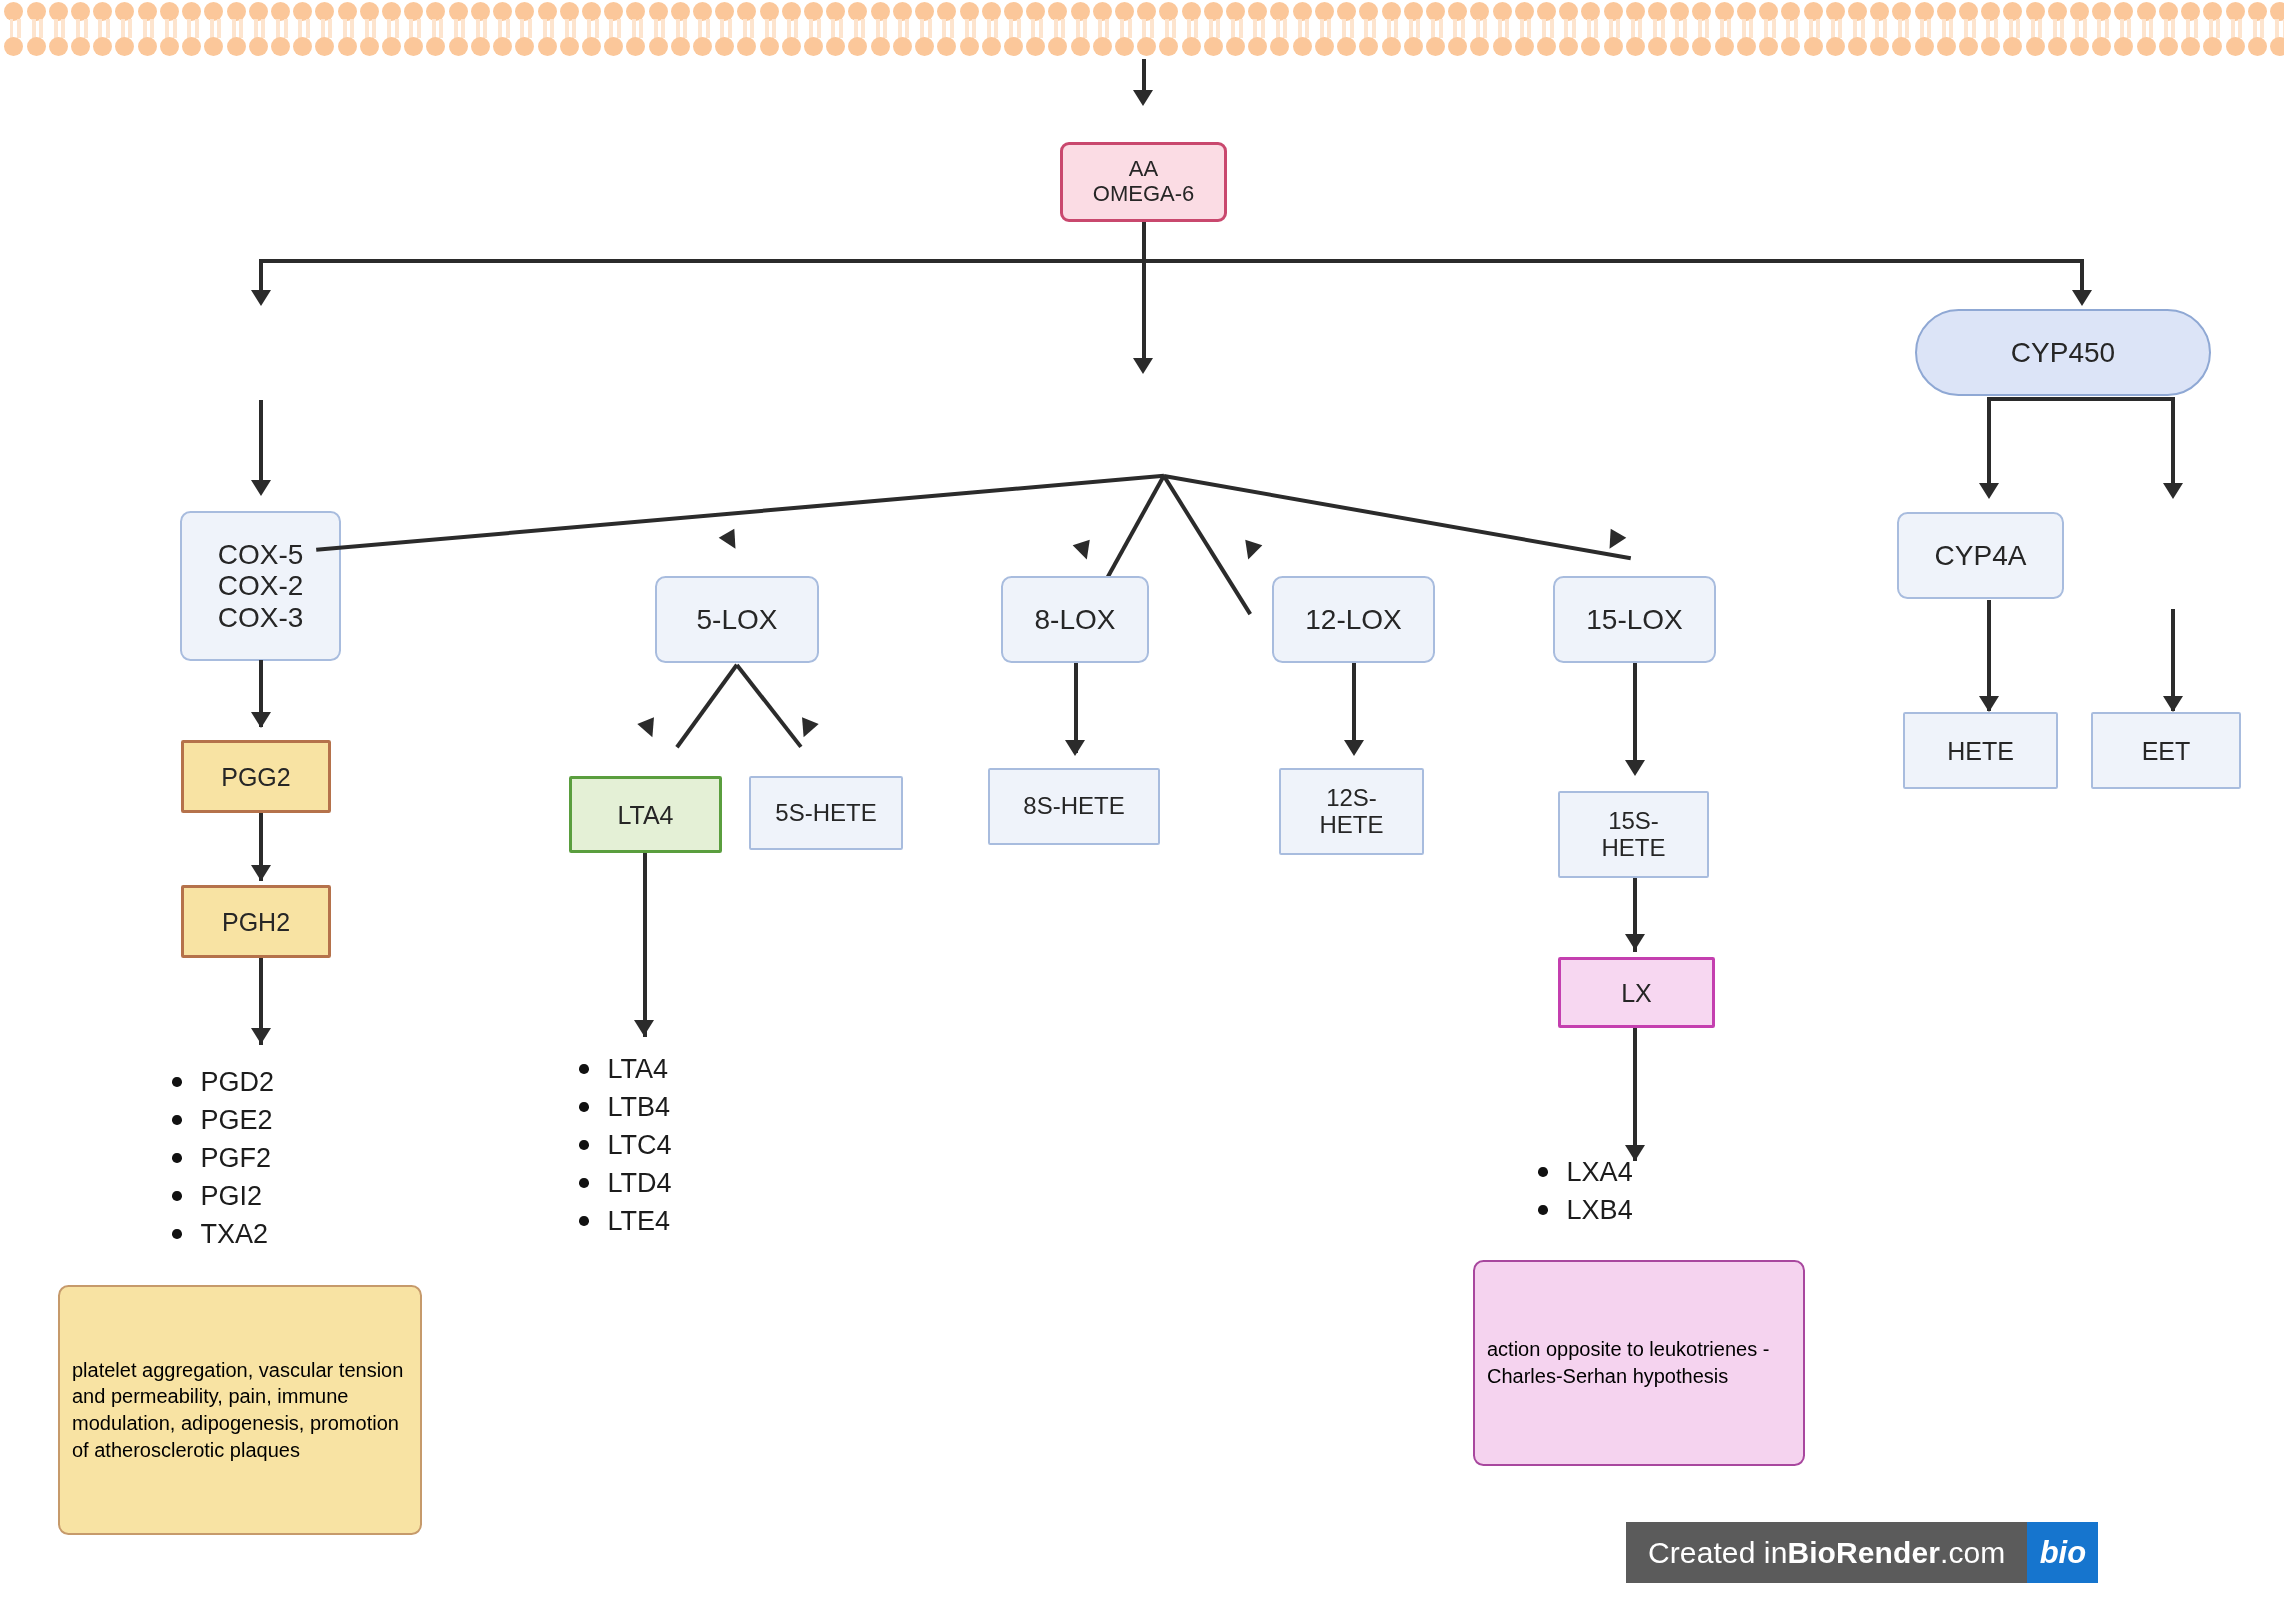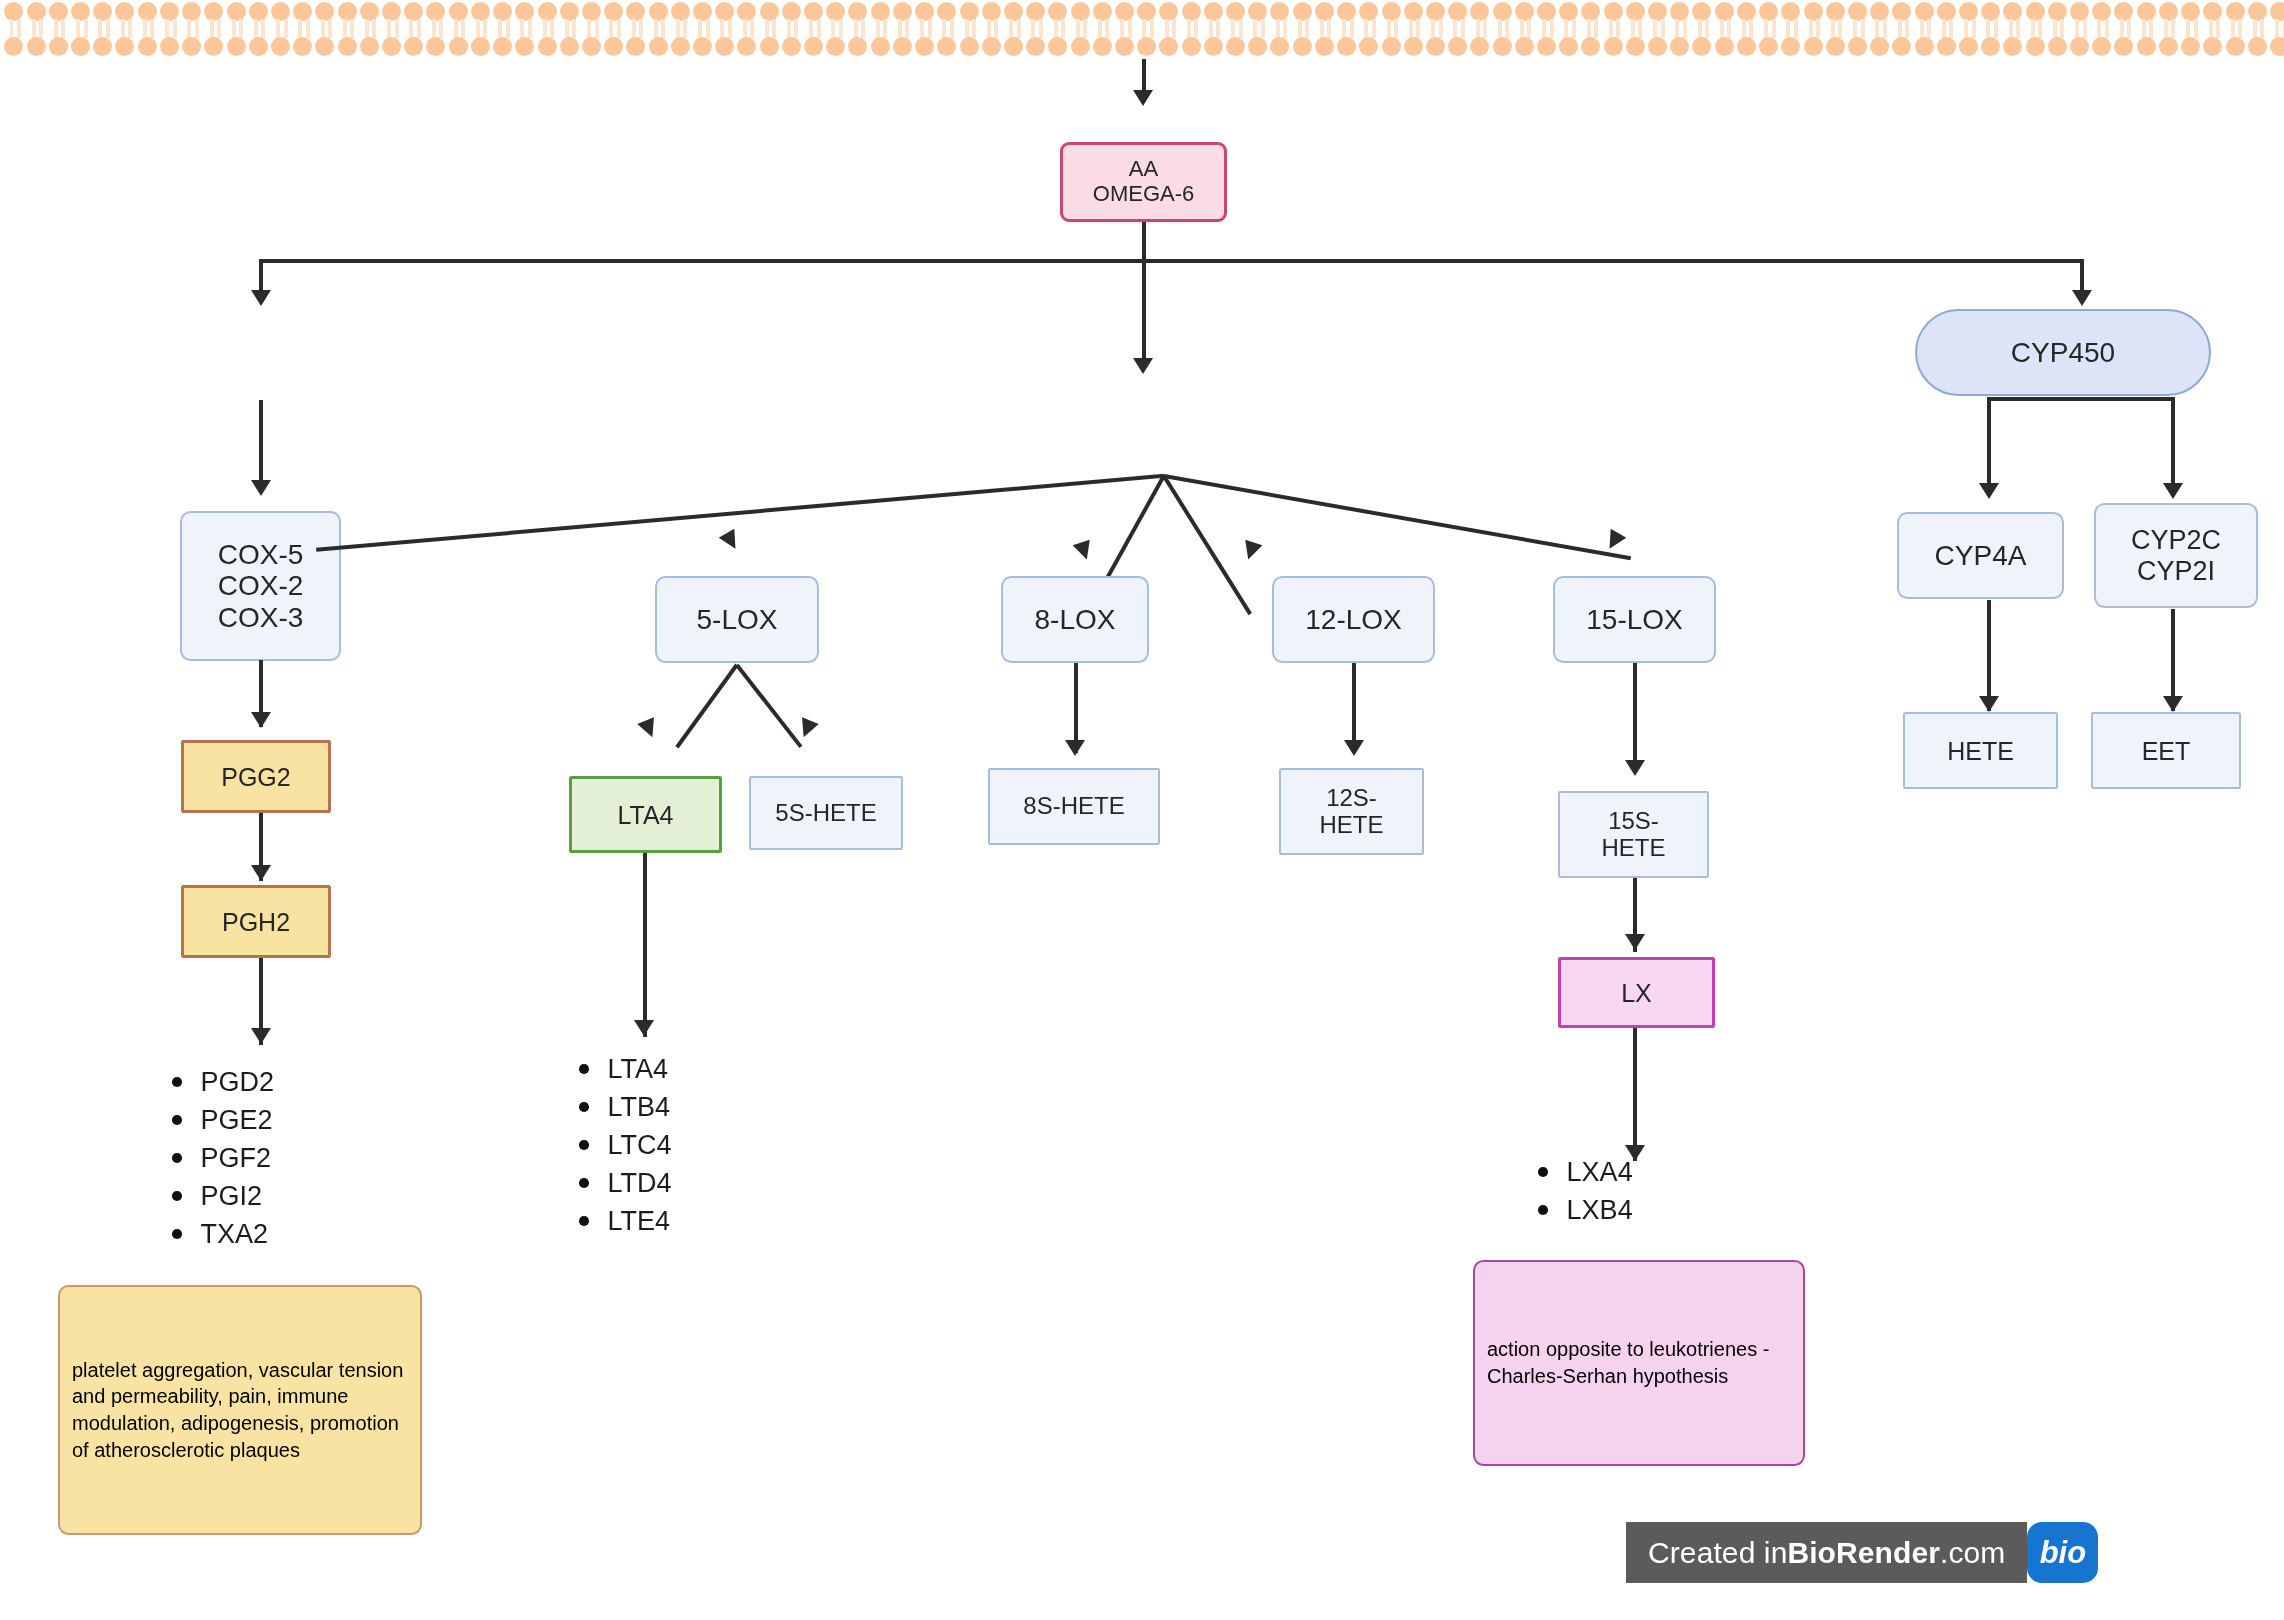--- a/index.html
+++ b/index.html
@@ -42,21 +42,21 @@
   .blist{position:absolute;font-size:27px;color:#1c1c1c;}
   .blist div{display:flex;align-items:center;height:38px;}
   .bdot{width:9.6px;height:9.6px;border-radius:50%;background:#111;margin-right:19px;flex:0 0 auto;}
 
   
   .wm{position:absolute;display:flex;align-items:center;height:61px;}
   .wm-text{background:#5B5B5B;color:#fff;font-size:30px;display:flex;align-items:center;
            padding:0 22px;height:100%;letter-spacing:0.1px;}
   .wm-text b{font-weight:bold;}
   .wm-logo{background:#1675CE;color:#fff;height:100%;width:71px;display:flex;align-items:center;
-           justify-content:center;font-size:31px;font-weight:bold;font-style:italic;border-radius:15px;}
+           justify-content:center;font-size:31px;font-weight:bold;font-style:italic;}
 </style>
 </head>
 <body>
 
 <div id="stage">
 
   <div class="membrane">
     <div class="mem-band" id="memTop" style="top:1.5px">
         <div class="mem-head" style="left: 4.4px;"></div>
         <div class="mem-head" style="left: 27px;"></div>
@@ -641,24 +641,20 @@
   <div class="node blue-strong pill" style="left:1915px;top:309px;width:296px;height:87px;font-size:28px">CYP450</div>
 
   <div class="vline" style="left:2061px;top:397px;height:4.4px"></div>
   <div class="hline" style="left:1987px;top:397px;width:187px"></div>
   <div class="vline" style="left:1987px;top:397px;height:95px"></div>
   <div class="ahead" style="left:1979px;top:483px"></div>
   <div class="vline" style="left:2171px;top:397px;height:95px"></div>
   <div class="ahead" style="left:2163px;top:483px"></div>
 
   <div class="node blue rr" style="left:1897px;top:512px;width:167px;height:87px;font-size:28px">CYP4A</div>
-  <div class="node blue rr" style="left:2094px;top:503px;width:164px;height:105px;font-size:27px;flex-direction:column">
-    <span>CYP2C</span>
-    <span>CYP2I</span>
-  </div>
 
   <div class="vline" style="left:1987px;top:600px;height:111px"></div>
   <div class="ahead" style="left:1979px;top:696px"></div>
   <div class="vline" style="left:2171px;top:609px;height:102px"></div>
   <div class="ahead" style="left:2163px;top:696px"></div>
 
   <div class="node blue sq" style="left:1903px;top:712px;width:155px;height:77px;font-size:25px">HETE</div>
   <div class="node blue sq" style="left:2091px;top:712px;width:150px;height:77px;font-size:25px">EET</div>
 
   <div class="wm" style="left:1626px;top:1522px">

